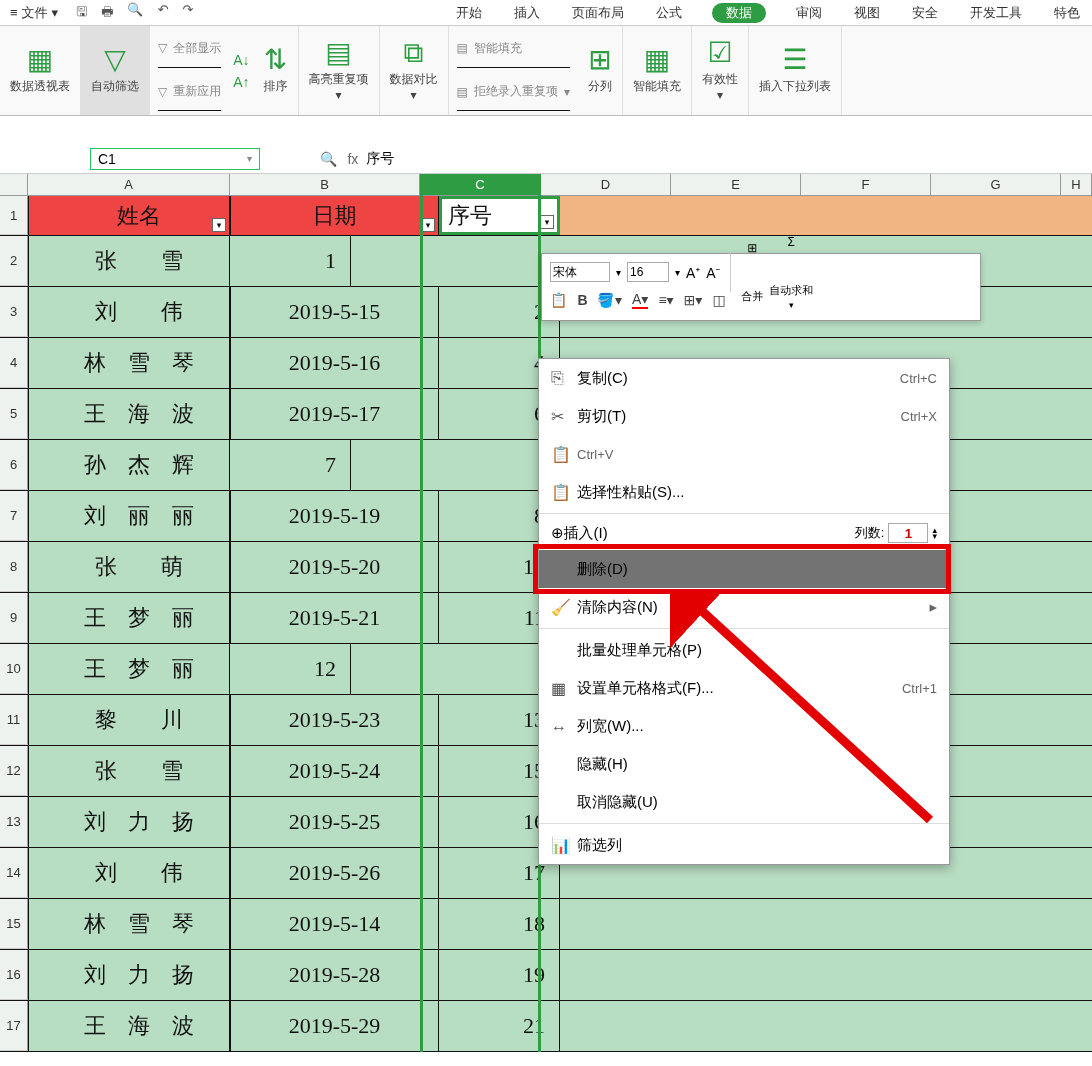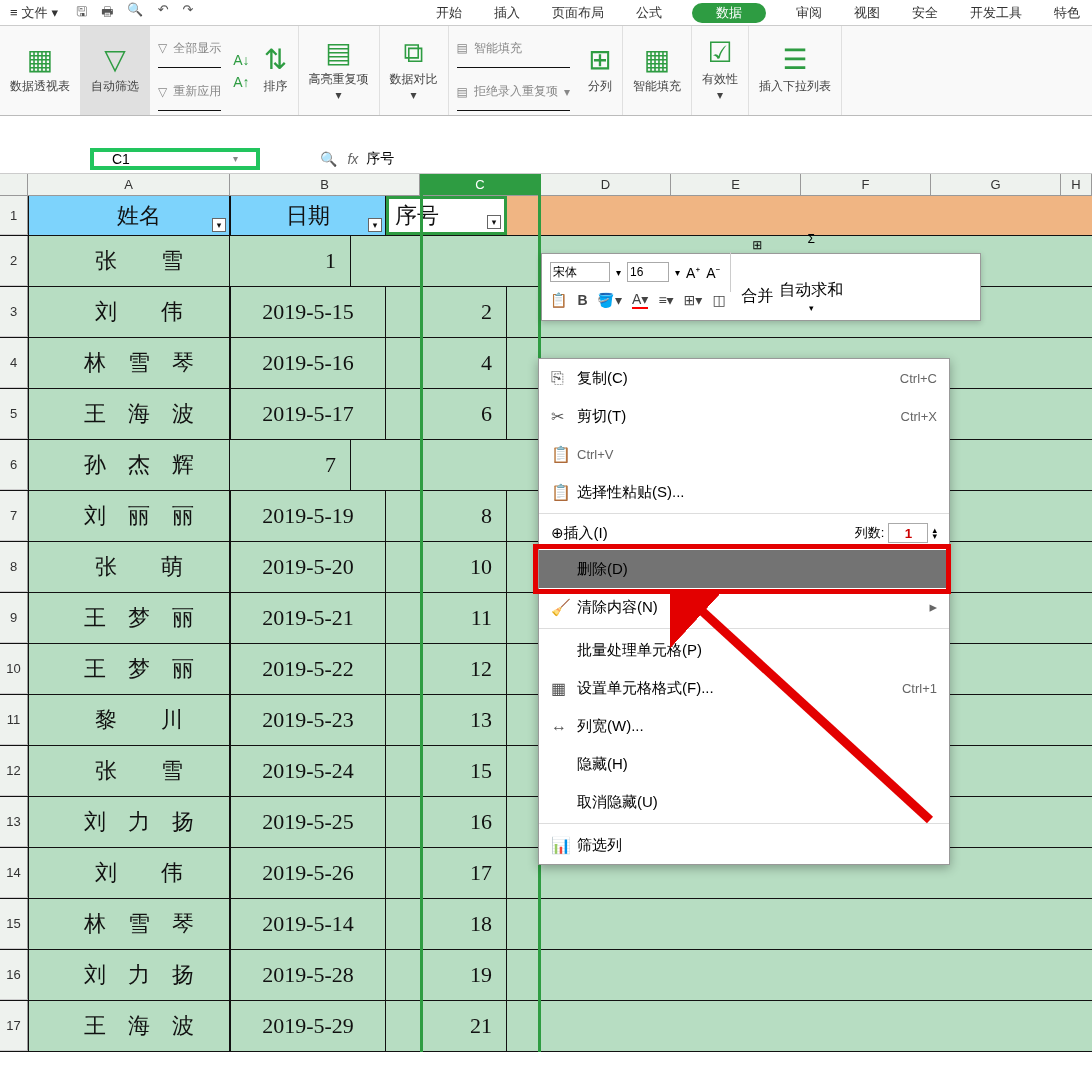--- a/index.html
+++ b/index.html
@@ -4,70 +4,70 @@
 <style>
 * { box-sizing: border-box; margin: 0; padding: 0; }
 body { font-family: "Microsoft YaHei", sans-serif; font-size: 14px; background: #fff; overflow: hidden; width: 1092px; height: 1066px; position: relative; }
 
 
 .menubar { display: flex; align-items: center; height: 26px; border-bottom: 1px solid #ccc; padding: 0 4px; gap: 2px; font-size: 13px; color: #333; }
 .menubar .file-btn { display: flex; align-items: center; gap: 4px; padding: 0 6px; cursor: pointer; }
 .menubar .qat { display: flex; gap: 14px; padding: 0 10px; color: #555; }
 .menubar .tabs { display: flex; gap: 28px; margin-left: auto; margin-right: 6px; align-items: center; }
 .menubar .tab { cursor: pointer; padding: 0 2px; }
-.menubar .tab.active { background: #2e9c42; color: #fff; border-radius: 10px; padding: 1px 24px; }
+.menubar .tab.active { background: #2e9c42; color: #fff; border-radius: 10px; padding: 1px 14px; }
 
 
 .ribbon { display: flex; align-items: stretch; height: 90px; border-bottom: 1px solid #bbb; background: #f9f9f9; }
 .ribbon .grp { display: flex; flex-direction: column; align-items: center; justify-content: center; padding: 4px 10px; border-right: 1px solid #e0e0e0; font-size: 12px; color: #444; cursor: pointer; }
 .ribbon .grp.active { background: #e0e0e0; }
 .ribbon .grp .ico { font-size: 28px; color: #2e9c42; line-height: 1; margin-bottom: 4px; }
 .ribbon .subgrp { display: flex; flex-direction: column; justify-content: center; gap: 6px; padding: 4px 8px; font-size: 12px; color: #888; }
 .ribbon .subgrp .row { display: flex; align-items: center; gap: 6px; }
 .ribbon .sorticons { display: flex; flex-direction: column; gap: 6px; font-size: 14px; color: #2e9c42; justify-content: center; padding: 4px; }
 
 
 .fxbar { display: flex; align-items: center; height: 30px; margin-top: 28px; border-bottom: 1px solid #ccc; font-size: 14px; }
-.fxbar .namebox { width: 170px; border: 4px solid #22c55e; height: 22px; margin-left: 90px; display: flex; align-items: center; padding: 0 18px; background: #fff; justify-content: space-between;}
+.fxbar .namebox { width: 170px; border: 1px solid #22c55e; height: 22px; margin-left: 90px; display: flex; align-items: center; padding: 0 7px; background: #fff; justify-content: space-between;}
 .fxbar .fxicons { display: flex; gap: 10px; margin-left: 60px; color: #666; }
 .fxbar .fxinput { flex: 1; padding: 0 8px; }
 
 
 .sheet { position: relative; background: #b7ddc2; }
 .colhdrs { display: flex; height: 22px; border-bottom: 1px solid #999; background: #eef2ee; }
 .colhdrs .rh { width: 28px; border-right: 1px solid #999; background: #eef2ee; }
 .colhdrs .ch { border-right: 1px solid #999; text-align: center; font-size: 13px; color: #333; line-height: 22px; }
 .colhdrs .ch.sel { background: #2e9c42; color: #fff; }
 .chA { width: 202px; } .chB { width: 190px; } .chC { width: 121px; } .chD { width: 130px; } .chE { width: 130px; } .chF { width: 130px; } .chG { width: 130px; } .chH { width: 31px; }
 
 .rows { }
 .row { display: flex; height: 51px; border-bottom: 1px solid #111; }
 .row.hdr { height: 40px; }
 .row .rh { width: 28px; background: #eef2ee; border-right: 1px solid #999; display: flex; align-items: center; justify-content: center; font-size: 13px; color: #333; border-bottom: 1px solid #ccc; }
 .row .cell { border-right: 1px solid #111; display: flex; align-items: center; justify-content: center; font-size: 22px; font-family: "SimSun", serif; color: #111; }
 .row.hdr .cell { background: #f0b583; font-size: 22px; position: relative; }
 .row .cA { width: 202px; letter-spacing: 20px; text-indent: 20px; }
-.row .cB { width: 156px; }
+.row .cB { width: 209px; }
 .row .cC { width: 121px; background: #b7ddc2; justify-content: flex-end; padding-right: 14px; position: relative; }
 .row.hdr .cC { border: 3px solid #2e9c42; justify-content: flex-start; padding-left: 6px; background: #fff; }
 .row .rest { flex: 1; background: #b7ddc2; border-right: none; }
 .row .cA, .row .cB { background: #b7ddc2; border-left: 1px solid #111; }
-.row.hdr .cA, .row.hdr .cB { background: #7dd3fc; }
+.row.hdr .cA, .row.hdr .cB { background: #ef4444; }
 .filterbtn { position: absolute; right: 3px; bottom: 3px; width: 14px; height: 14px; border: 1px solid #666; background: #fff; font-size: 9px; display: flex; align-items: center; justify-content: center; }
 
 
 .colC-outline { position: absolute; left: 420px; top: 0; width: 121px; height: 100%; border-left: 3px solid #2e9c42; border-right: 3px solid #2e9c42; pointer-events: none; }
 
 
 .minitb { position: absolute; left: 541px; top: 253px; width: 440px; height: 68px; background: #fff; border: 1px solid #999; box-shadow: 0 2px 6px rgba(0,0,0,.2); padding: 4px 8px; font-size: 14px; }
 .minitb .r1 { display: flex; align-items: center; gap: 6px; height: 28px; }
 .minitb .r2 { display: flex; align-items: center; gap: 10px; height: 28px; color: #444; }
 .minitb input.fontname { width: 60px; border: 1px solid #aaa; height: 20px; font-size: 12px; padding: 0 2px;}
 .minitb input.fontsize { width: 42px; border: 1px solid #aaa; height: 20px; font-size: 12px; padding: 0 2px;}
-.minitb .lbl { font-size: 16px; margin-top: 32px; }
+.minitb .lbl { font-size: 11px; margin-top: 32px; }
 .minitb .vsep { width: 1px; height: 40px; background: #ccc; margin: 0 4px; }
 .minitb .bigbtn { display: flex; flex-direction: column; align-items: center; font-size: 12px; gap: 2px; }
 
 
 .ctx { position: absolute; left: 538px; top: 358px; width: 412px; background: #fff; border: 1px solid #999; box-shadow: 0 3px 10px rgba(0,0,0,.3); font-size: 15px; }
 .ctx .item { display: flex; align-items: center; height: 38px; padding: 0 12px; cursor: pointer; position: relative; }
 .ctx .item .ci { width: 26px; color: #555; font-size: 16px; }
 .ctx .item .txt { flex: 1; }
 .ctx .item .sc { color: #666; font-size: 13px; }
 .ctx .item .arr { color: #666; }
@@ -173,21 +173,21 @@
     </div>
 </div>
 
 <div class="fxbar">
   <div class="namebox">
       <span>C1</span>
       <span style="font-size:10px;color:#888">▾</span>
     </div>
   <div class="fxicons">
     <span>🔍</span>
-    <span style="font-style:italic">fx</span>
+    <span style="">fx</span>
   </div>
   <div class="fxinput">序号</div>
 </div>
 
 <div class="sheet">
   <div class="colhdrs">
     <div class="rh"></div>
     <div class="ch chA">A</div>
     <div class="ch chB">B</div>
     <div class="ch chC sel">C</div>
@@ -264,21 +264,20 @@
       <div class="row">
         <div class="rh">9</div>
   <div class="cell cA" style="letter-spacing:normal">王　梦　丽</div>
   <div class="cell cB">2019-5-21</div>
   <div class="cell cC">11</div>
   <div class="cell rest"></div>
       </div>
       <div class="row">
         <div class="rh">10</div>
   <div class="cell cA" style="letter-spacing:normal">王　梦　丽</div>
-  <div class="cell cB">2019-5-22</div>
   <div class="cell cC">12</div>
   <div class="cell rest"></div>
       </div>
       <div class="row">
         <div class="rh">11</div>
   <div class="cell cA" style="letter-spacing:normal">黎　　川</div>
   <div class="cell cB">2019-5-23</div>
   <div class="cell cC">13</div>
   <div class="cell rest"></div>
       </div>

